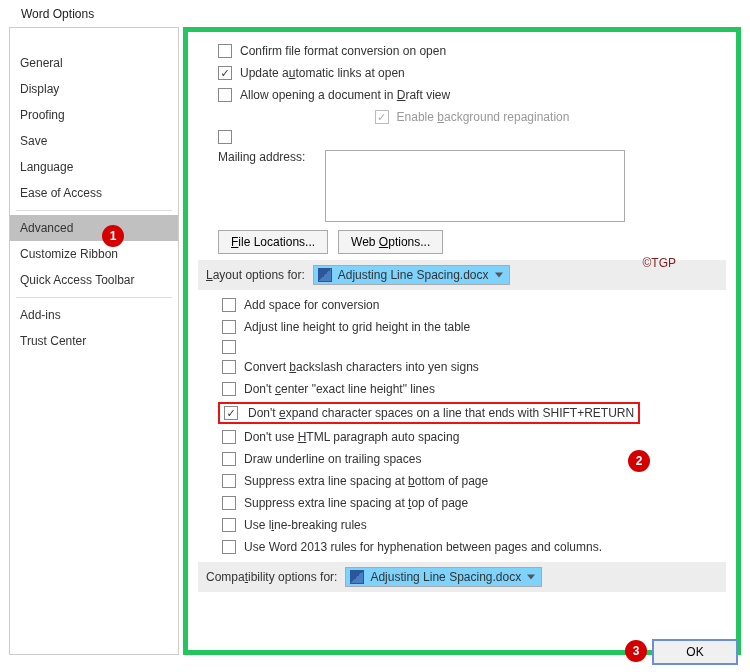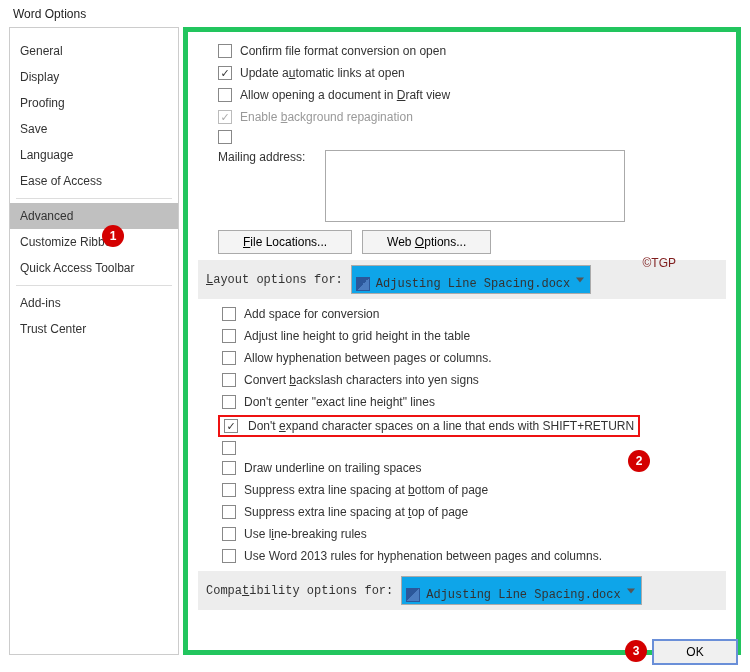--- a/index.html
+++ b/index.html
@@ -1,38 +1,38 @@
 <!DOCTYPE html>
 <html><head>
 <meta charset="utf-8">
 <style>
 * { box-sizing: border-box; margin: 0; padding: 0; }
 body { font-family: "Segoe UI", Tahoma, sans-serif; font-size: 12px; color: #333; background: #fff; width: 750px; height: 672px; position: relative; overflow: hidden; }
 .window { border: 1px solid #fff; }
-.title { padding: 6px 12px; font-size: 12px; color: #222; }
+.title { padding: 6px 20px; font-size: 12px; color: #222; }
 .body { display: flex; height: 632px; }
-.sidebar { width: 170px; border: 1px solid #ccc; border-top: 1px solid #ccc; margin: 0 4px 4px 8px; display: flex; flex-direction: column; padding: 10px 0; }
+.sidebar { width: 170px; border: 1px solid #ccc; border-top: 1px solid #ccc; margin: 0 4px 4px 8px; display: flex; flex-direction: column; padding: 22px 0; }
 .sidebar-item { padding: 6px 10px; cursor: default; color: #333; }
 .sidebar-item.selected { background: #c0c0c0; }
 .sidebar-sep { height: 1px; background: #ddd; margin: 4px 6px; }
 .content { flex: 1; border: 5px solid #22c55e; margin: 0 8px 4px 0; padding: 6px 10px 10px 10px; overflow: hidden; position: relative; }
 .check-row { display: flex; align-items: center; gap: 8px; margin: 4px 0 4px 20px; line-height: 18px; }
 .check-row .cb { width: 14px; height: 14px; border: 1px solid #888; background: #fff; display: inline-flex; align-items: center; justify-content: center; font-size: 11px; line-height: 1; }
 .check-row .cb.checked::after { content: "✓"; color: #333; }
 .check-row .cb.disabled { border-color: #bbb; }
 .check-row .cb.disabled.checked::after { color: #aaa; }
-.check-row.disabled { color: #999; }
+.check-row.disabled { color: #999; justify-content: center; }
 .u { text-decoration: underline; }
 .mail-row { display: flex; align-items: flex-start; gap: 20px; margin: 6px 0 4px 20px; }
 .mail-row textarea { width: 300px; height: 72px; border: 1px solid #aaa; resize: none; font-family: inherit; font-size: 12px; padding: 2px; }
 .btn-row { display: flex; gap: 10px; margin: 8px 0 6px 20px; align-items: center; }
-.btn { border: 1px solid #aaa; background: #f4f4f4; padding: 4px 24px; font-family: inherit; font-size: 12px; cursor: default; }
+.btn { border: 1px solid #aaa; background: #f4f4f4; padding: 4px 12px; font-family: inherit; font-size: 12px; cursor: default; }
 .watermark { position: absolute; right: 60px; top: 224px; color: #7f1d1d; font-size: 12px; }
-.section-bar { background: #ededed; padding: 5px 8px; display: flex; align-items: center; gap: 8px; margin: 6px 0; font-family: Liberation Mono, monospace; }
-.doc-select { display: inline-flex; align-items: center; border: 1px solid #aaa; background: #0ea5e9; padding: 11px 20px 2px 4px; gap: 6px; position: relative; font-size: 12px; }
+.section-bar { background: #ededed; padding: 5px 8px; display: flex; align-items: center; gap: 8px; margin: 6px 0; }
+.doc-select { display: inline-flex; align-items: center; border: 1px solid #aaa; background: #7dd3fc; padding: 2px 20px 2px 4px; gap: 6px; position: relative; font-size: 12px; }
 .doc-select::after { content: ""; position: absolute; right: 6px; top: 50%; width: 0; height: 0; border-left: 4px solid transparent; border-right: 4px solid transparent; border-top: 5px solid #555; transform: translateY(-50%); }
 .doc-icon { width: 14px; height: 14px; display: inline-block; background: linear-gradient(135deg,#2b579a 50%,#4a7cc0 50%); border: 1px solid #2b579a; }
 .layout-list { margin: 4px 0 6px 4px; }
 .highlight-box { border: 2px solid #e11; display: inline-flex; align-items: center; gap: 10px; padding: 2px 4px; margin-left: 16px; }
 .highlight-box .cb { width: 14px; height: 14px; border: 1px solid #888; display: inline-flex; align-items: center; justify-content: center; font-size: 11px; }
 .highlight-box .cb.checked::after { content: "✓"; color: #333; }
 .badge { width: 22px; height: 22px; border-radius: 50%; background: #d40000; color: #fff; display: inline-flex; align-items: center; justify-content: center; font-size: 12px; font-weight: bold; position: absolute; }
 .badge-1 { left: 102px; top: 225px; }
 .badge-2 { left: 628px; top: 450px; }
 .badge-3 { left: 625px; top: 640px; }
@@ -107,38 +107,38 @@
         <div class="check-row">
             <span class="cb"></span>
             <span>Add space for conversion</span>
           </div>
         <div class="check-row">
             <span class="cb"></span>
             <span>Adjust line height to grid height in the table</span>
           </div>
         <div class="check-row">
             <span class="cb"></span>
-            <span>Allow hyphenation between pages or columns.</span>
           </div>
         <div class="check-row">
             <span class="cb"></span>
             <span><span>Convert </span><span class="u">b</span><span>ackslash characters into yen signs</span></span>
           </div>
         <div class="check-row">
             <span class="cb"></span>
             <span><span>Don't </span><span class="u">c</span><span>enter "exact line height" lines</span></span>
           </div>
 
         <div class="highlight-box">
           <span class="cb checked"></span>
           <span><span>Don't </span><span class="u">e</span><span>xpand character spaces on a line that ends with SHIFT+RETURN</span></span>
         </div>
 
         <div class="check-row">
             <span class="cb"></span>
+            <span><span>Don't use </span><span class="u">H</span><span>TML paragraph auto spacing</span></span>
           </div>
         <div class="check-row">
             <span class="cb"></span>
             <span>Draw underline on trailing spaces</span>
           </div>
         <div class="check-row">
             <span class="cb"></span>
             <span><span>Suppress extra line spacing at </span><span class="u">b</span><span>ottom of page</span></span>
           </div>
         <div class="check-row">

